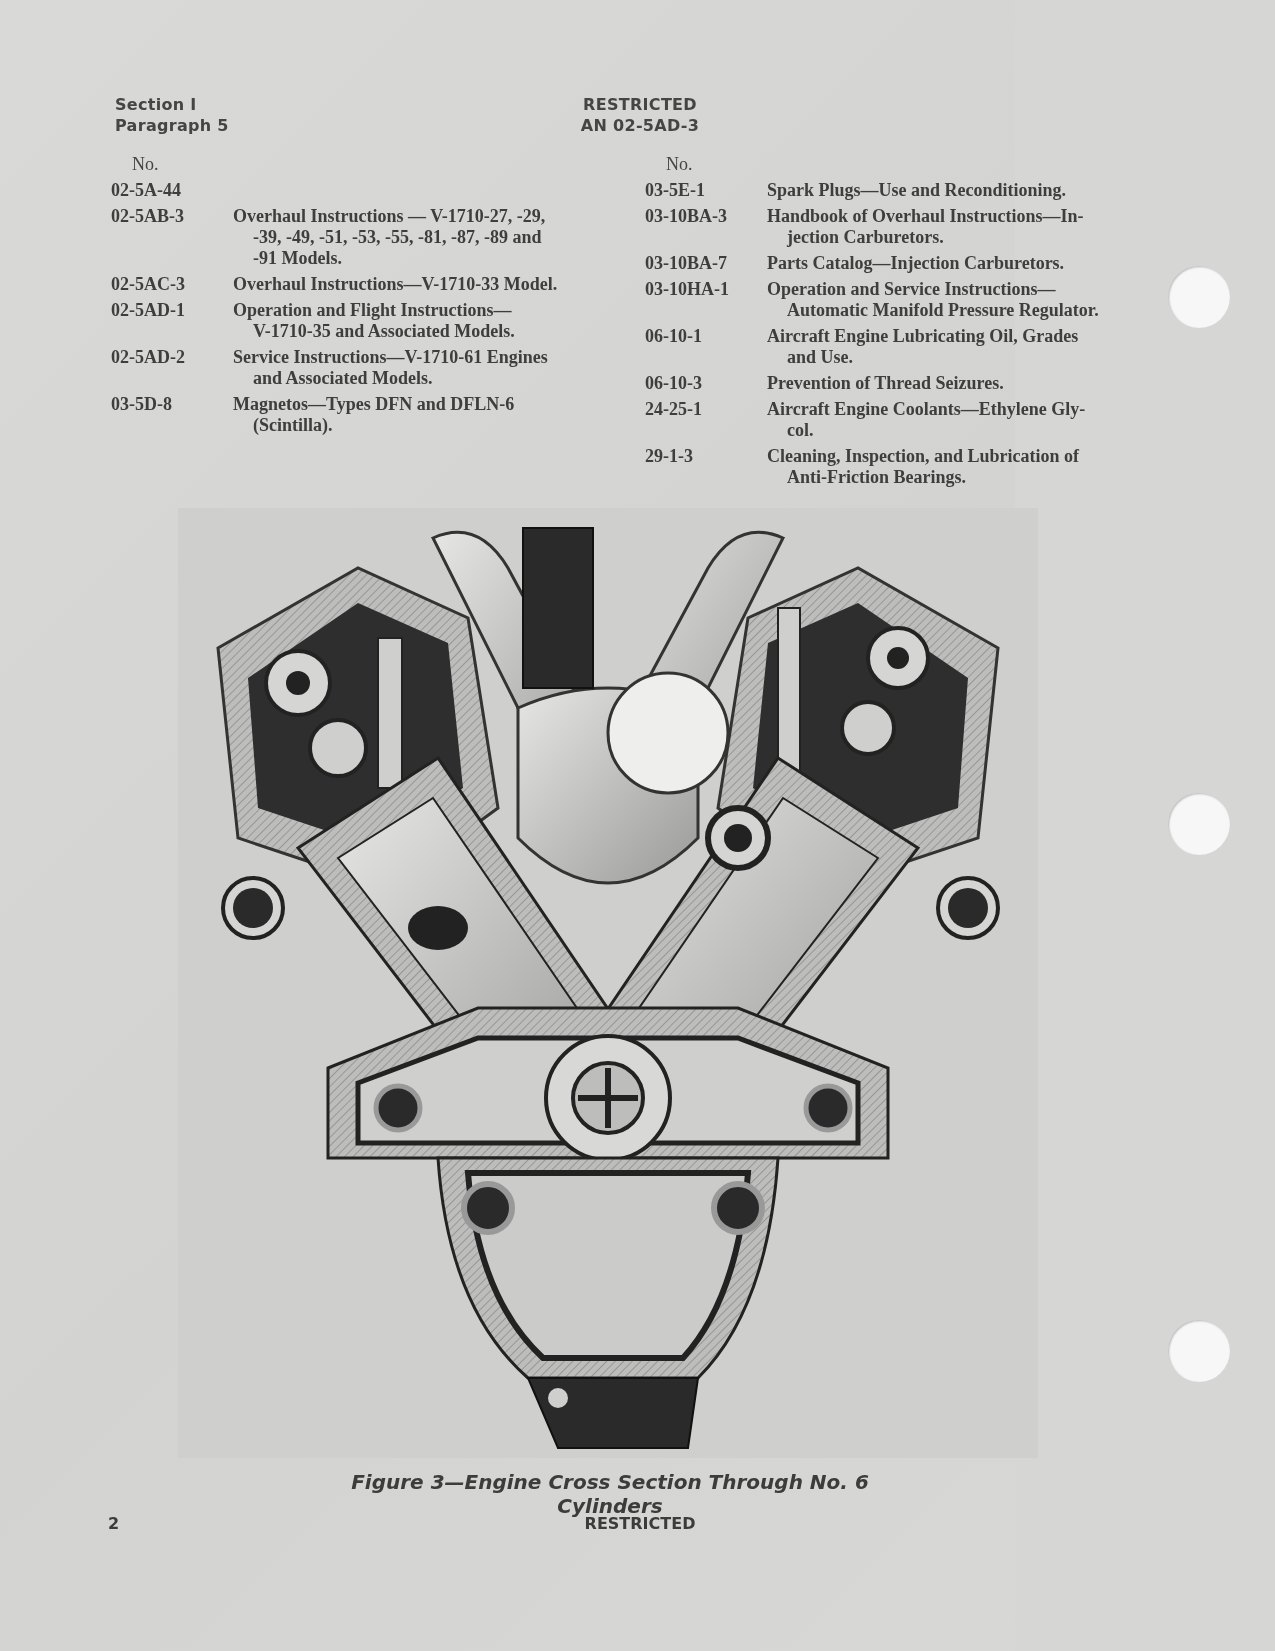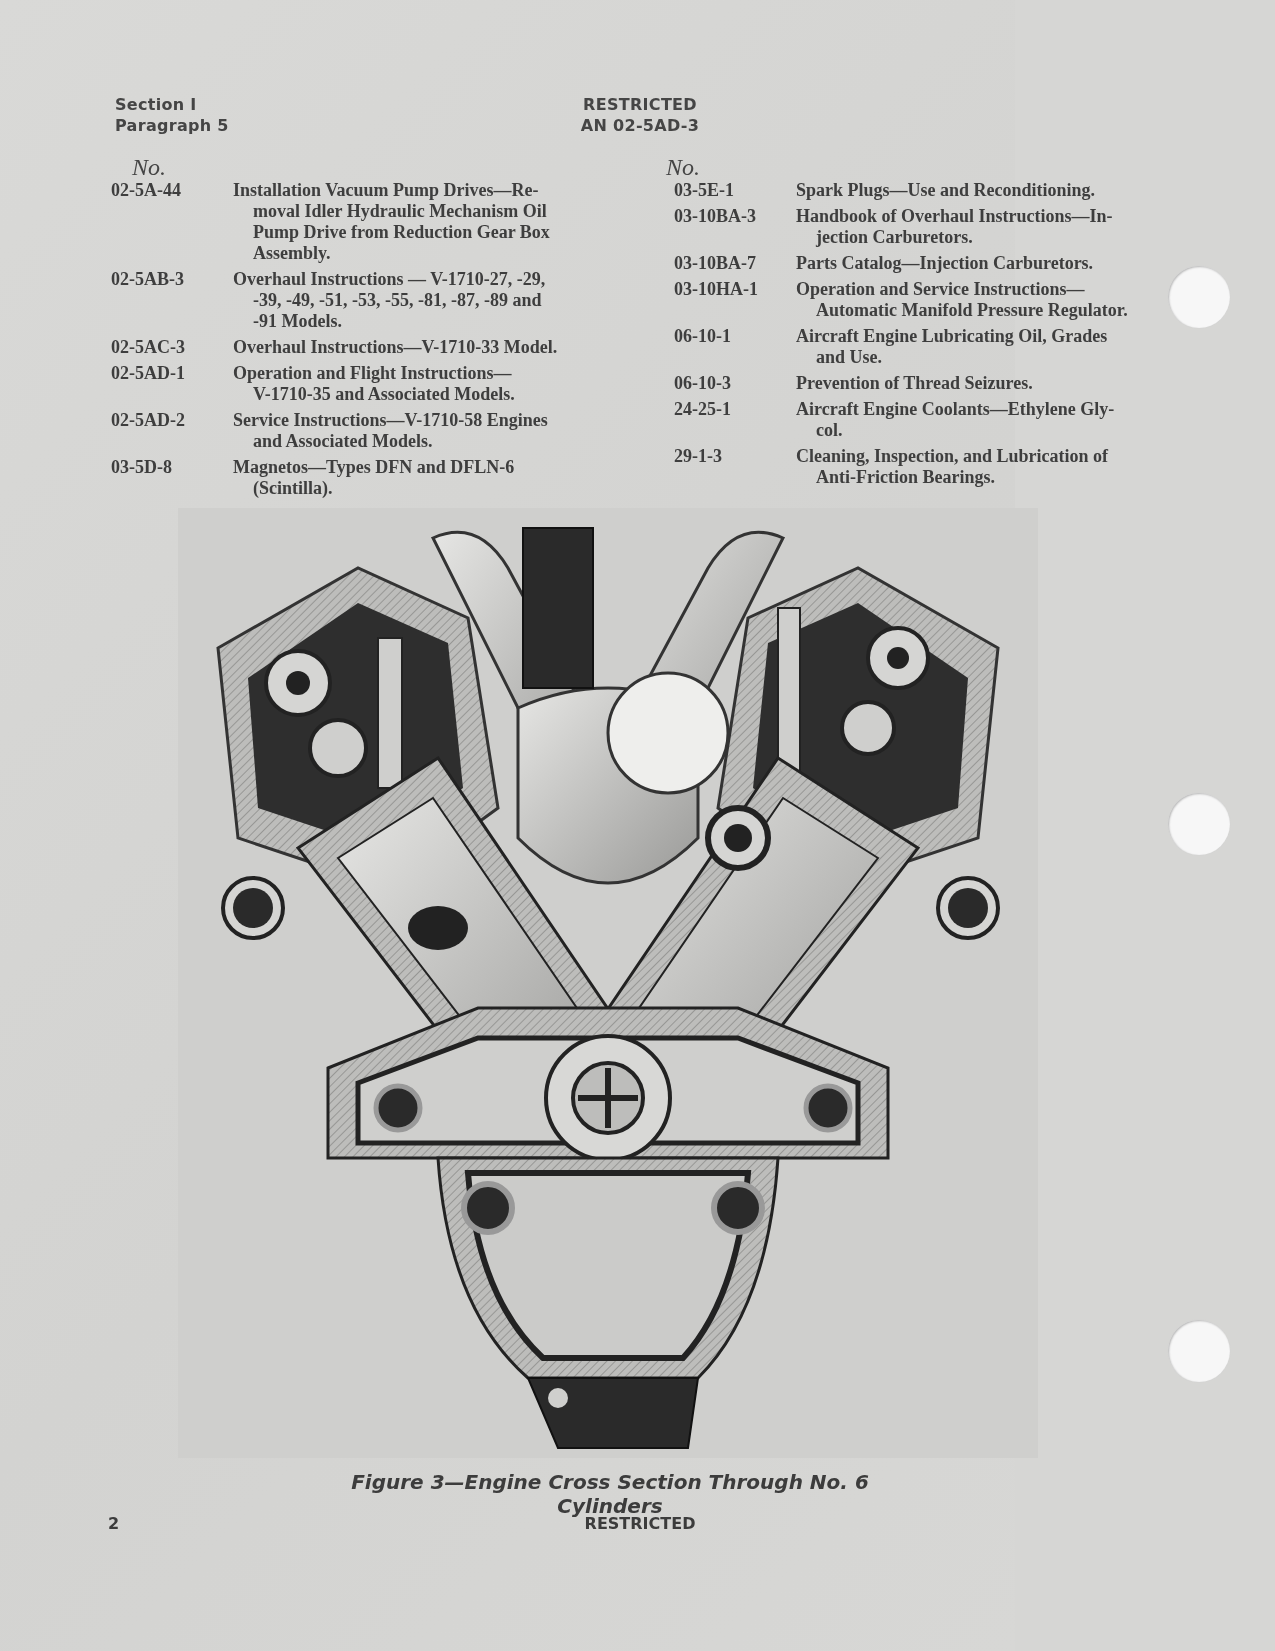--- a/index.html
+++ b/index.html
@@ -17,21 +17,21 @@
       position: absolute; left: 115px; top: 94px;
       font-family: "DejaVu Sans", sans-serif; font-weight: bold; font-size: 16px;
       line-height: 21px; color: #454545; letter-spacing: 0.3px;
     }
     .hdr-center {
       position: absolute; left: 520px; top: 94px; width: 240px; text-align: center;
       font-family: "DejaVu Sans", sans-serif; font-weight: bold; font-size: 16px;
       line-height: 21px; color: #454545; letter-spacing: 0.3px;
     }
     .col-head {
-      position: absolute; font-style: italic; font-size: 24px; color: #454545;
+      position: absolute; font-size: 18px; color: #454545;
     }
     .pubs {
       position: absolute; font-size: 18px; line-height: 21px; color: #3e3e3e; font-weight: bold;
     }
     .pub-row { display: flex; margin-bottom: 5px; }
     .pub-no { flex: 0 0 122px; }
     .pub-title { flex: 1; text-align: justify; }
     .pub-title .line { display: block; }
     .pub-title .cont { padding-left: 20px; }
     .figure {
@@ -71,26 +71,20 @@
     <div>RESTRICTED</div>
     <div>AN 02-5AD-3</div>
   </div>
 
   <div class="col-head" style="left:132px; top:154px;">No.</div>
   <div class="col-head" style="left:666px; top:154px;">No.</div>
 
   <div class="pubs" style="left:111px; top:180px; width:486px;">
     <div class="pub-row">
       <span class="pub-no">02-5A-44</span>
-      <span class="pub-title">
-        <span class="line">Installation Vacuum Pump Drives—Re-</span>
-        <span class="line cont">moval Idler Hydraulic Mechanism Oil</span>
-        <span class="line cont">Pump Drive from Reduction Gear Box</span>
-        <span class="line cont">Assembly.</span>
-      </span>
     </div>
     <div class="pub-row">
       <span class="pub-no">02-5AB-3</span>
       <span class="pub-title">
         <span class="line">Overhaul Instructions — V-1710-27, -29,</span>
         <span class="line cont">-39, -49, -51, -53, -55, -81, -87, -89 and</span>
         <span class="line cont">-91 Models.</span>
       </span>
     </div>
     <div class="pub-row">
@@ -102,34 +96,34 @@
     <div class="pub-row">
       <span class="pub-no">02-5AD-1</span>
       <span class="pub-title">
         <span class="line">Operation and Flight Instructions—</span>
         <span class="line cont">V-1710-35 and Associated Models.</span>
       </span>
     </div>
     <div class="pub-row">
       <span class="pub-no">02-5AD-2</span>
       <span class="pub-title">
-        <span class="line">Service Instructions—V-1710-58 Engines</span>
+        <span class="line">Service Instructions—V-1710-61 Engines</span>
         <span class="line cont">and Associated Models.</span>
       </span>
     </div>
     <div class="pub-row">
       <span class="pub-no">03-5D-8</span>
       <span class="pub-title">
         <span class="line">Magnetos—Types DFN and DFLN-6</span>
         <span class="line cont">(Scintilla).</span>
       </span>
     </div>
   </div>
 
-  <div class="pubs" style="left:674px; top:180px; width:490px;">
+  <div class="pubs" style="left:645px; top:180px; width:490px;">
     <div class="pub-row">
       <span class="pub-no">03-5E-1</span>
       <span class="pub-title">
         <span class="line">Spark Plugs—Use and Reconditioning.</span>
       </span>
     </div>
     <div class="pub-row">
       <span class="pub-no">03-10BA-3</span>
       <span class="pub-title">
         <span class="line">Handbook of Overhaul Instructions—In-</span>

